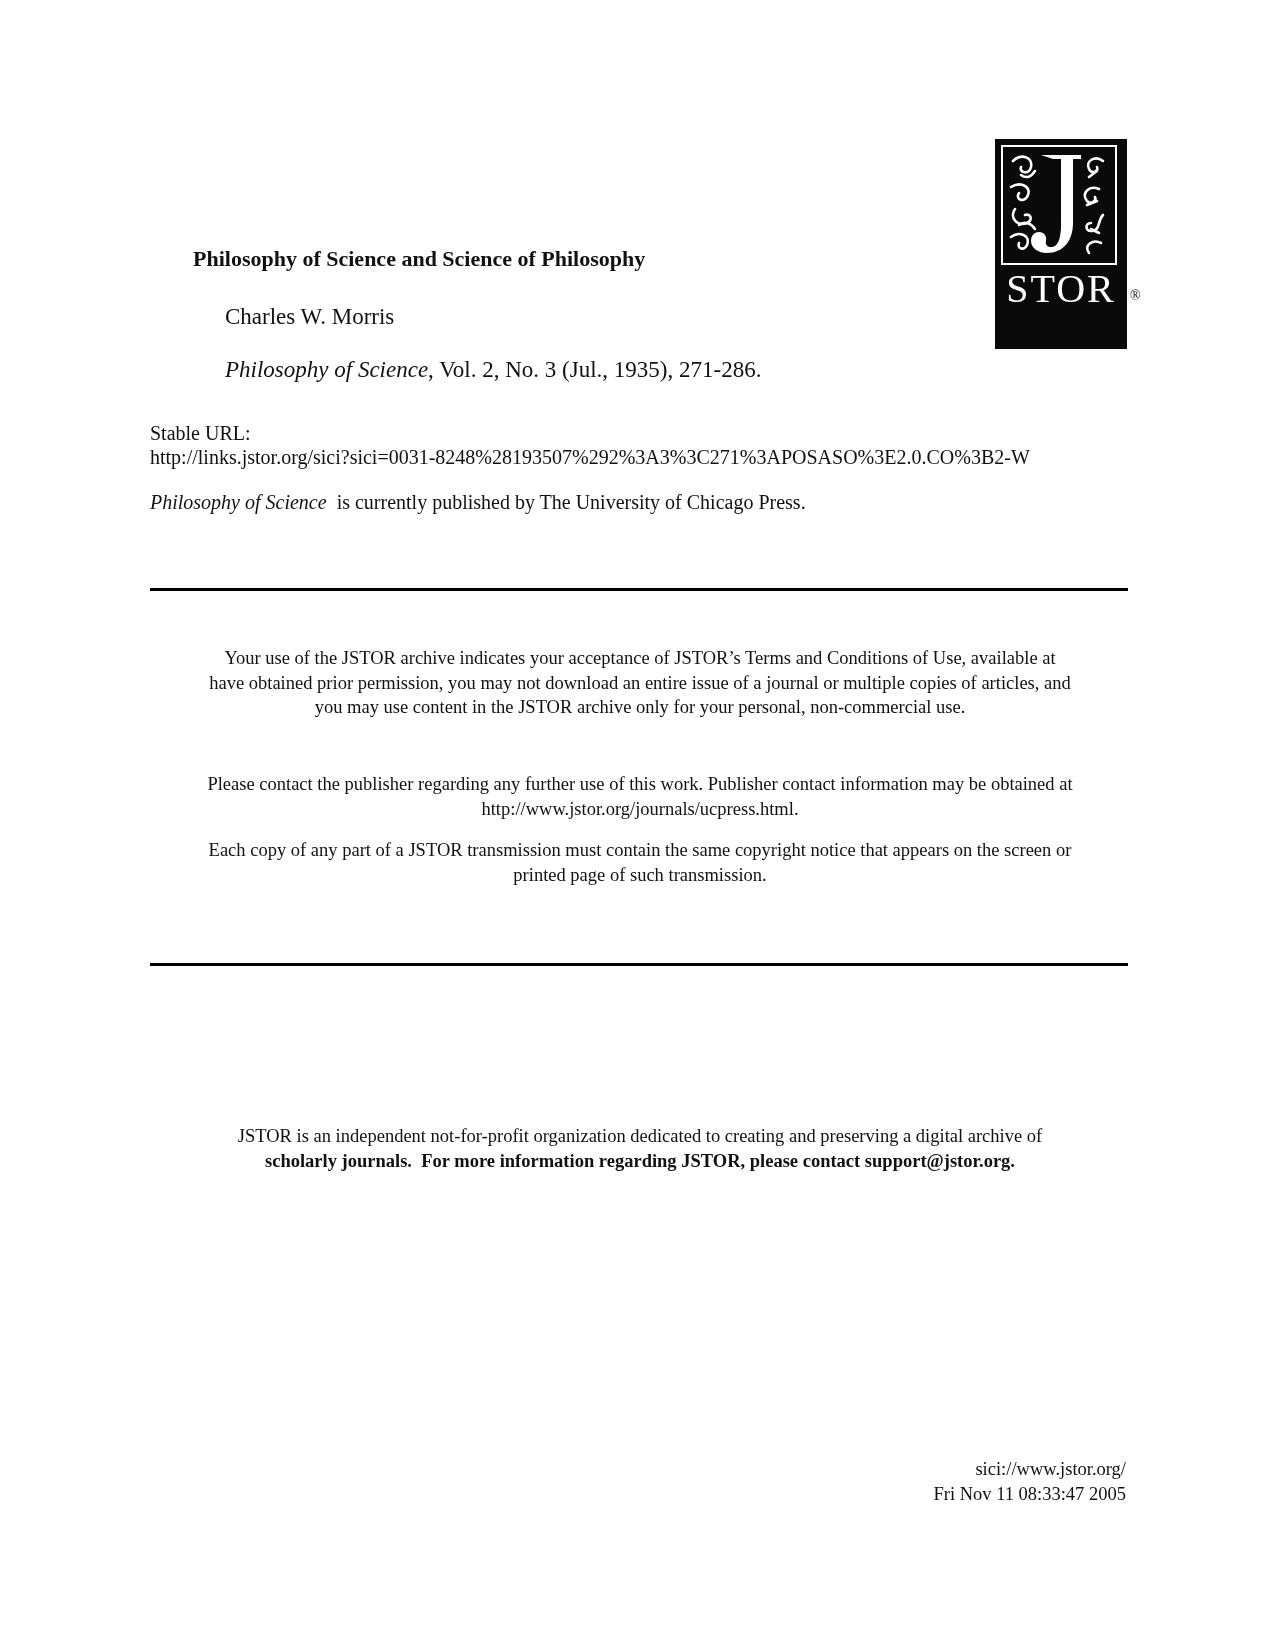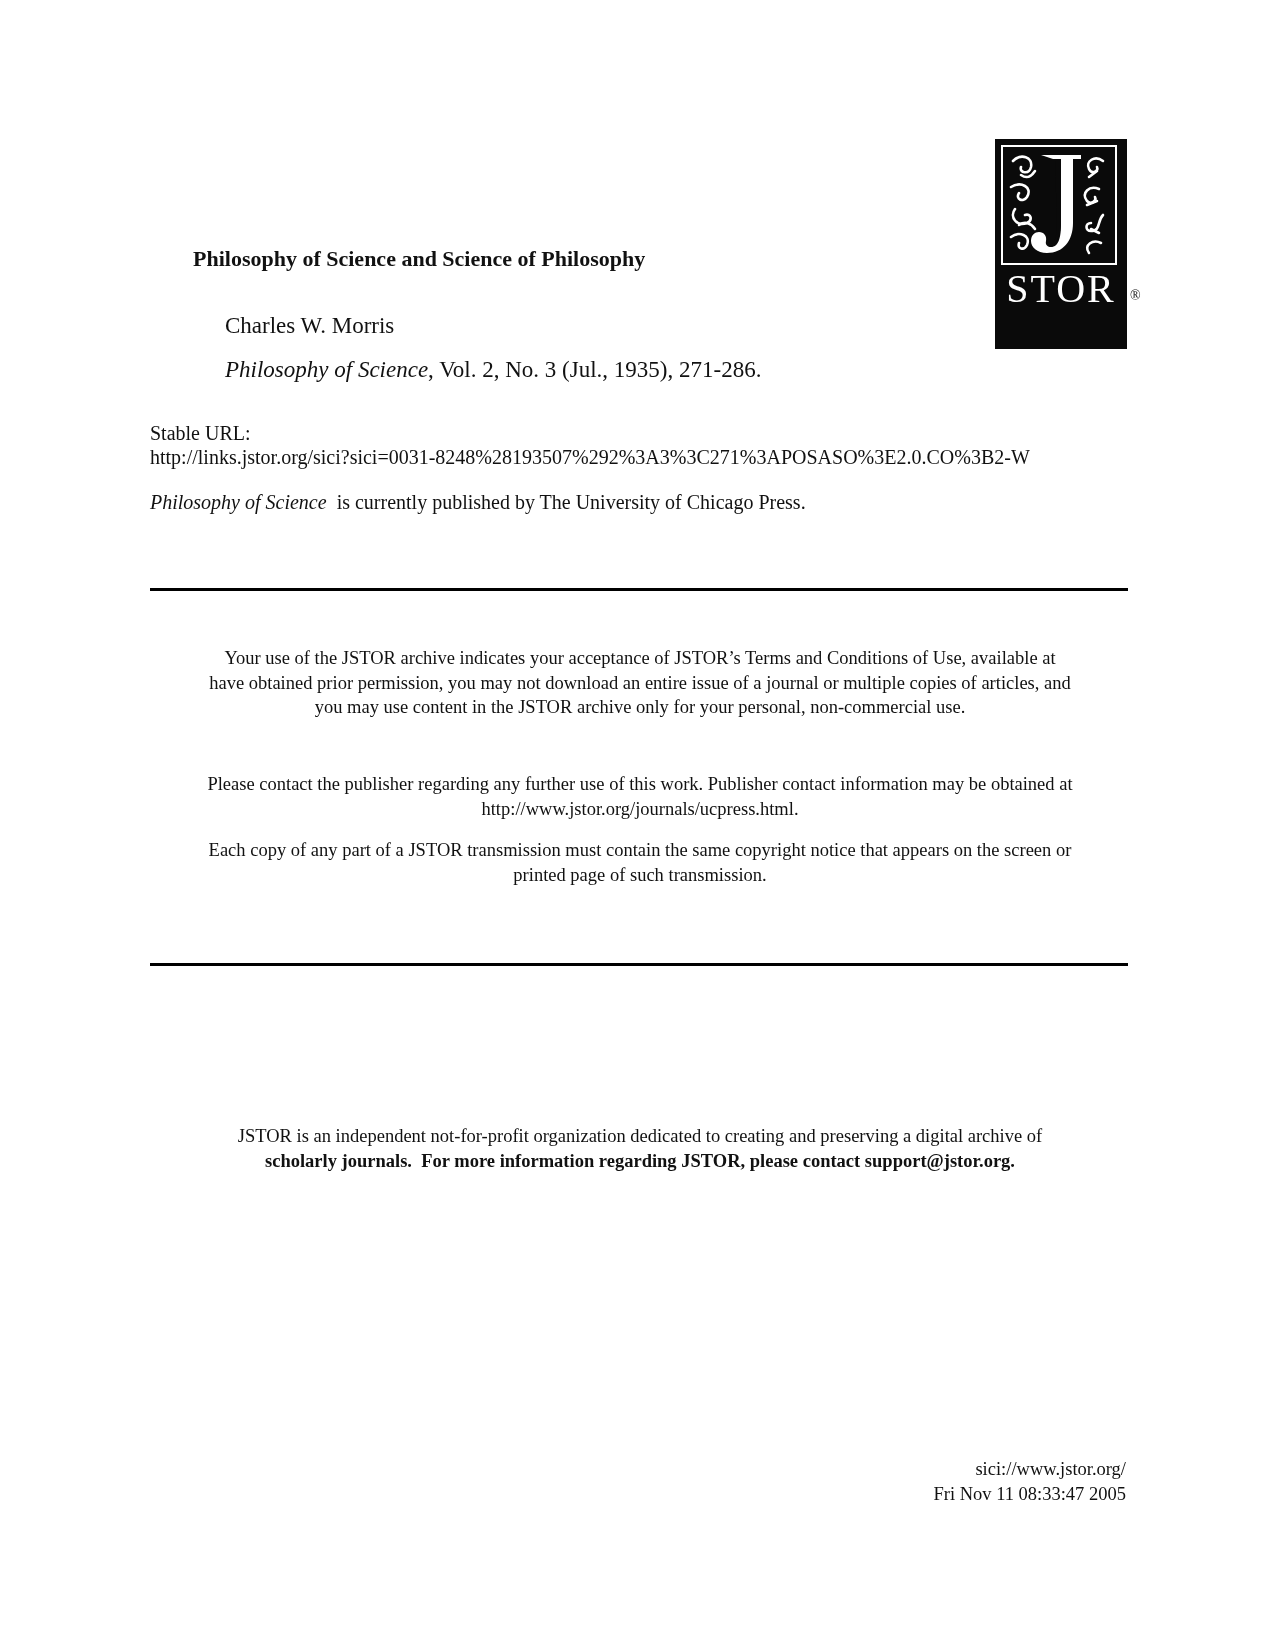--- a/index.html
+++ b/index.html
@@ -1,20 +1,20 @@
 <!DOCTYPE html>
 <html><head>
 <meta charset="utf-8">
 <style>
   html, body { margin: 0; padding: 0; background: #ffffff; }
   body { width: 1275px; height: 1651px; position: relative; overflow: hidden;
          font-family: "Liberation Serif", "DejaVu Serif", serif; color: #111; }
   .abs { position: absolute; white-space: nowrap; }
   .title { left: 150px; top: 246px; font-size: 22px; font-weight: bold; margin-left: 43px; }
-  .author { left: 225px; top: 304px; font-size: 23px; margin-top: 9px; }
+  .author { left: 225px; top: 304px; font-size: 23px; }
   .citation { left: 225px; top: 357px; font-size: 23px; }
   .citation i { font-style: italic; }
   .small { font-size: 20px; line-height: 24px; text-align: right; }
   .stable-label { left: 150px; top: 421px; }
   .stable-url { left: 150px; top: 445px; }
   .published { left: 150px; top: 490px; }
   .published i { font-style: italic; }
   .rule { position: absolute; left: 150px; width: 978px; height: 3px; background: #000; }
   .rule1 { top: 588px; }
   .rule2 { top: 963px; }

